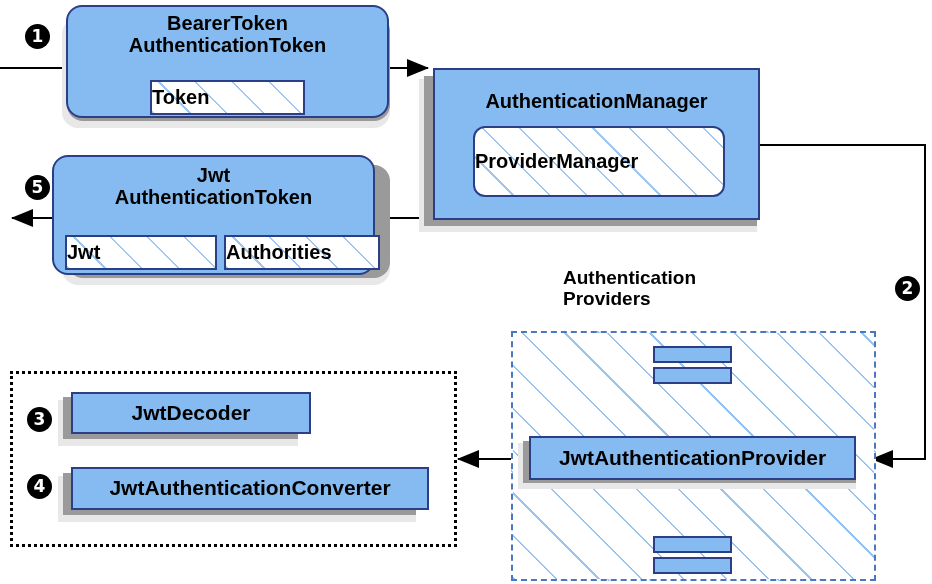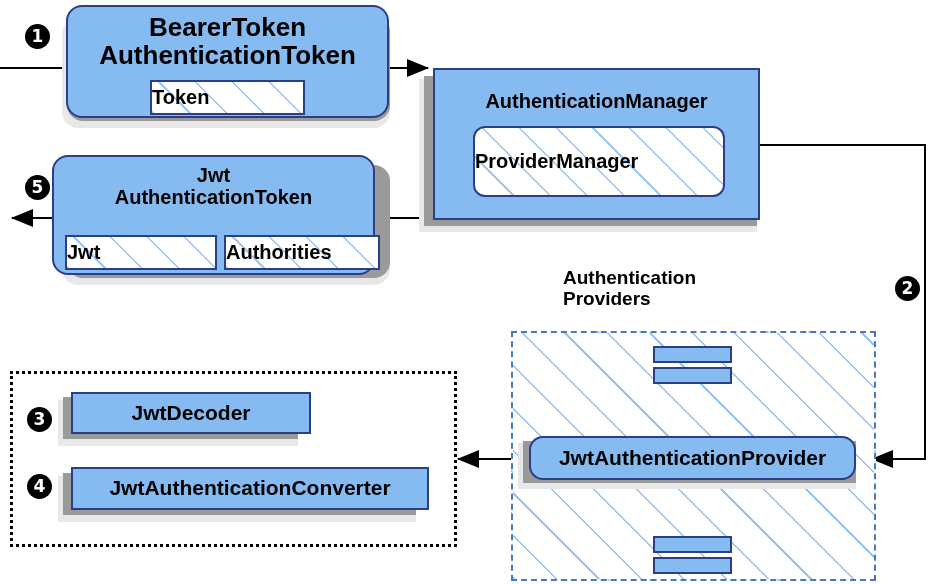--- a/index.html
+++ b/index.html
@@ -178,37 +178,37 @@
   </div>
 
   <div class="bar" style="left:653px; top:346px; width:79px; height:17px;"></div>
   <div class="bar" style="left:653px; top:367px; width:79px; height:17px;"></div>
 
   <div class="bar" style="left:653px; top:536px; width:79px; height:17px;"></div>
   <div class="bar" style="left:653px; top:557px; width:79px; height:17px;"></div>
 
   <div class="sh-outer" style="left:518px; top:443px; width:338px; height:46px;"></div>
   <div class="sh-inner" style="left:523px; top:441px; width:333px; height:42px;"></div>
-  <div class="box" style="left:529px; top:436px; width:327px; height:44px; justify-content:center;border-radius:14px;">
+  <div class="box" style="left:529px; top:436px; width:327px; height:44px; justify-content:center;">
     <div class="box-title" style="font-size:21px;">JwtAuthenticationProvider</div>
   </div>
 
   <div class="sh-outer" style="left:419px; top:79px; width:338px; height:153px;"></div>
   <div class="sh-inner" style="left:424px; top:76px; width:333px; height:150px;"></div>
   <div class="box" style="left:433px; top:68px; width:327px; height:152px;">
     <div class="box-title" style="font-size:20px; margin-top:21px;text-align:center;">AuthenticationManager</div>
     <div class="hatch-white" style="left:38px; top:56px; width:252px; height:71px; font-size:20px;border-radius:12px;">
       <span>ProviderManager</span>
     </div>
   </div>
 
   <div class="sh-outer" style="left:62px; top:18px; width:328px; height:110px; border-radius:16px;"></div>
   <div class="sh-inner" style="left:67px; top:15px; width:323px; height:106px; border-radius:16px;"></div>
   <div class="box rounded" style="left:66px; top:5px; width:323px; height:113px;">
-    <div class="box-title" style="font-size:26px; margin-top:6px;">
+    <div class="box-title" style="font-size:20px; margin-top:6px;">
       <div>BearerToken</div>
       <div>AuthenticationToken</div>
     </div>
     <div class="hatch-white" style="left:82px; top:73px; width:155px; height:35px; font-size:20px;">
       <span>Token</span>
     </div>
   </div>
 
   <div class="sh-outer" style="left:62px; top:168px; width:328px; height:117px; border-radius:16px;"></div>
   <div class="sh-inner" style="left:67px; top:165px; width:323px; height:113px; border-radius:16px;"></div>

